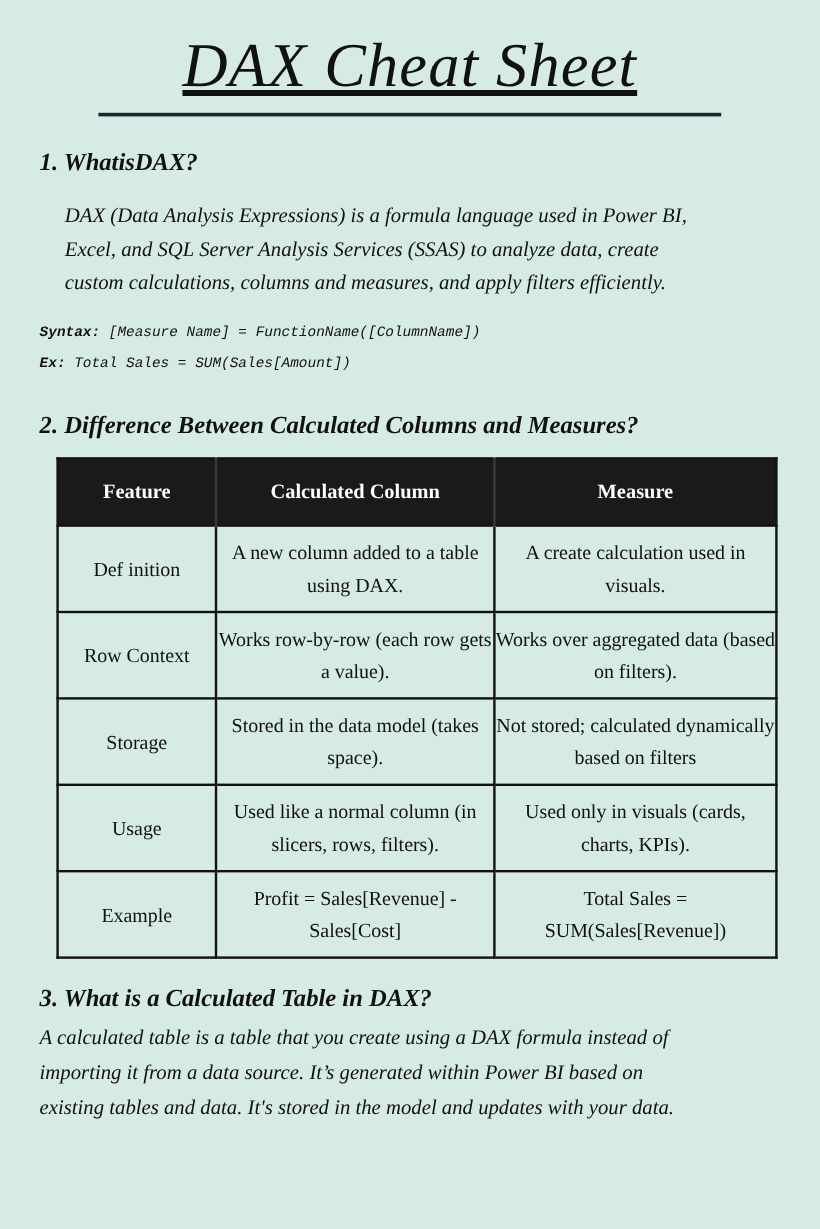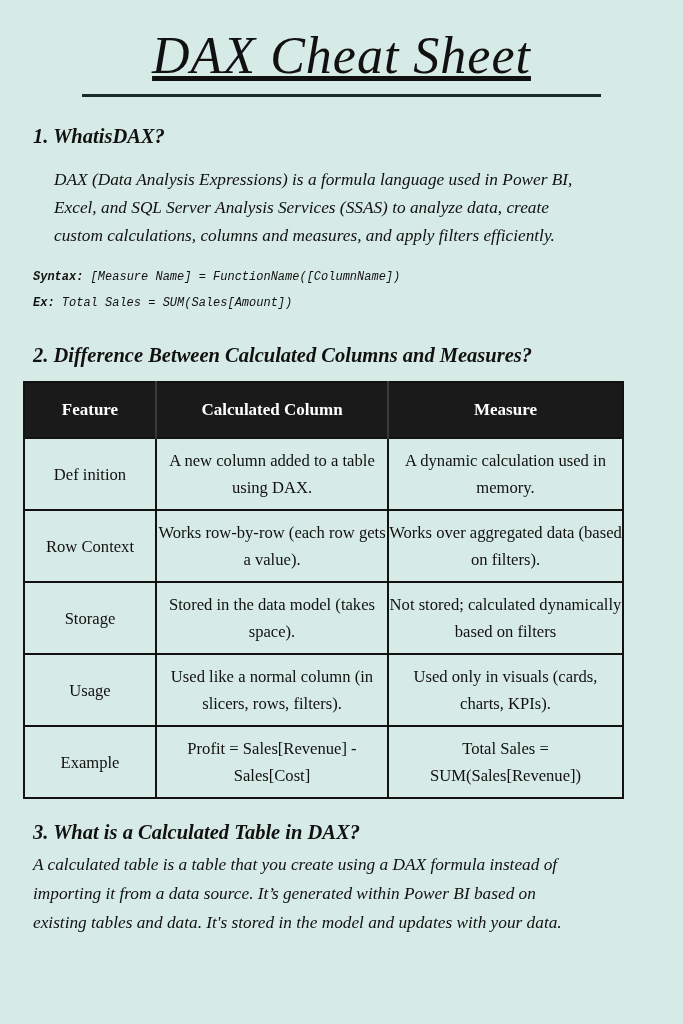--- a/index.html
+++ b/index.html
@@ -84,21 +84,21 @@
   .code-lines { padding-top: 14px; }
   .code-label {
     font-weight: 700;
     font-style: italic;
   }
 
   .h2-pos { padding-top: 28px; }
 
   
   .table-wrap {
-    padding: 14px 33px 0 23px;
+    padding: 14px 33px 0 47px;
     box-sizing: border-box;
     width: 683px;
   }
   table.cmp {
     border-collapse: collapse;
     table-layout: fixed;
     width: 599px;
     border: 2px solid #121212;
     background: #d6eae6;
   }
@@ -183,21 +183,21 @@
       <tr>
         <th>Feature</th>
         <th>Calculated Column</th>
         <th>Measure</th>
       </tr>
     </thead>
     <tbody>
       <tr>
         <td class="feat">Def inition</td>
         <td>A new column added to a table using DAX.</td>
-        <td>A dynamic calculation used in memory.</td>
+        <td>A create calculation used in visuals.</td>
       </tr>
       <tr>
         <td class="feat">Row Context</td>
         <td class="tight">Works row-by-row (each row gets a value).</td>
         <td class="tight">Works over aggregated data (based on filters).</td>
       </tr>
       <tr>
         <td class="feat">Storage</td>
         <td>Stored in the data model (takes space).</td>
         <td class="tight">Not stored; calculated dynamically based on filters</td>

